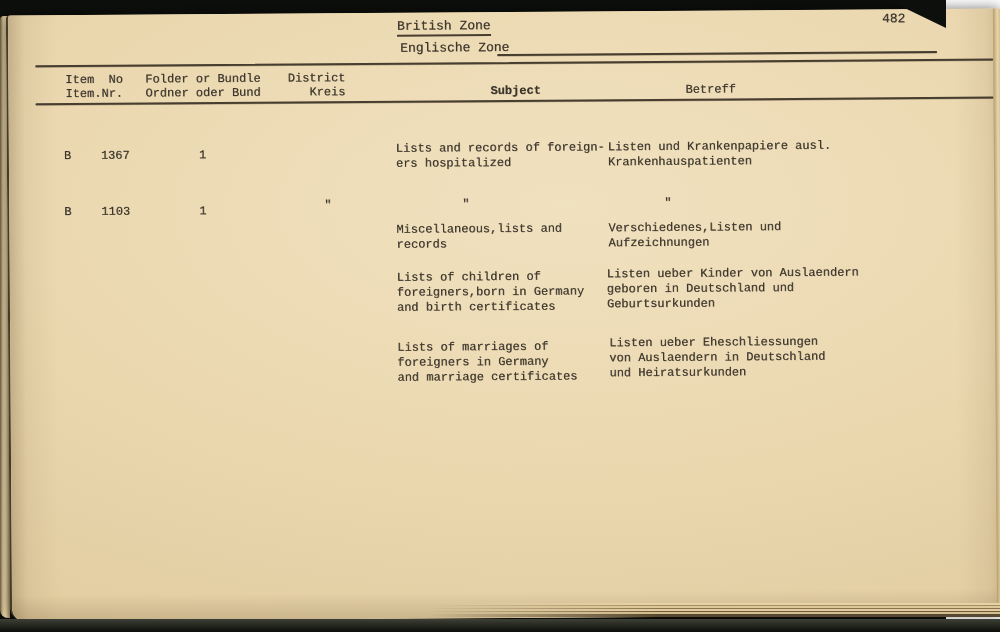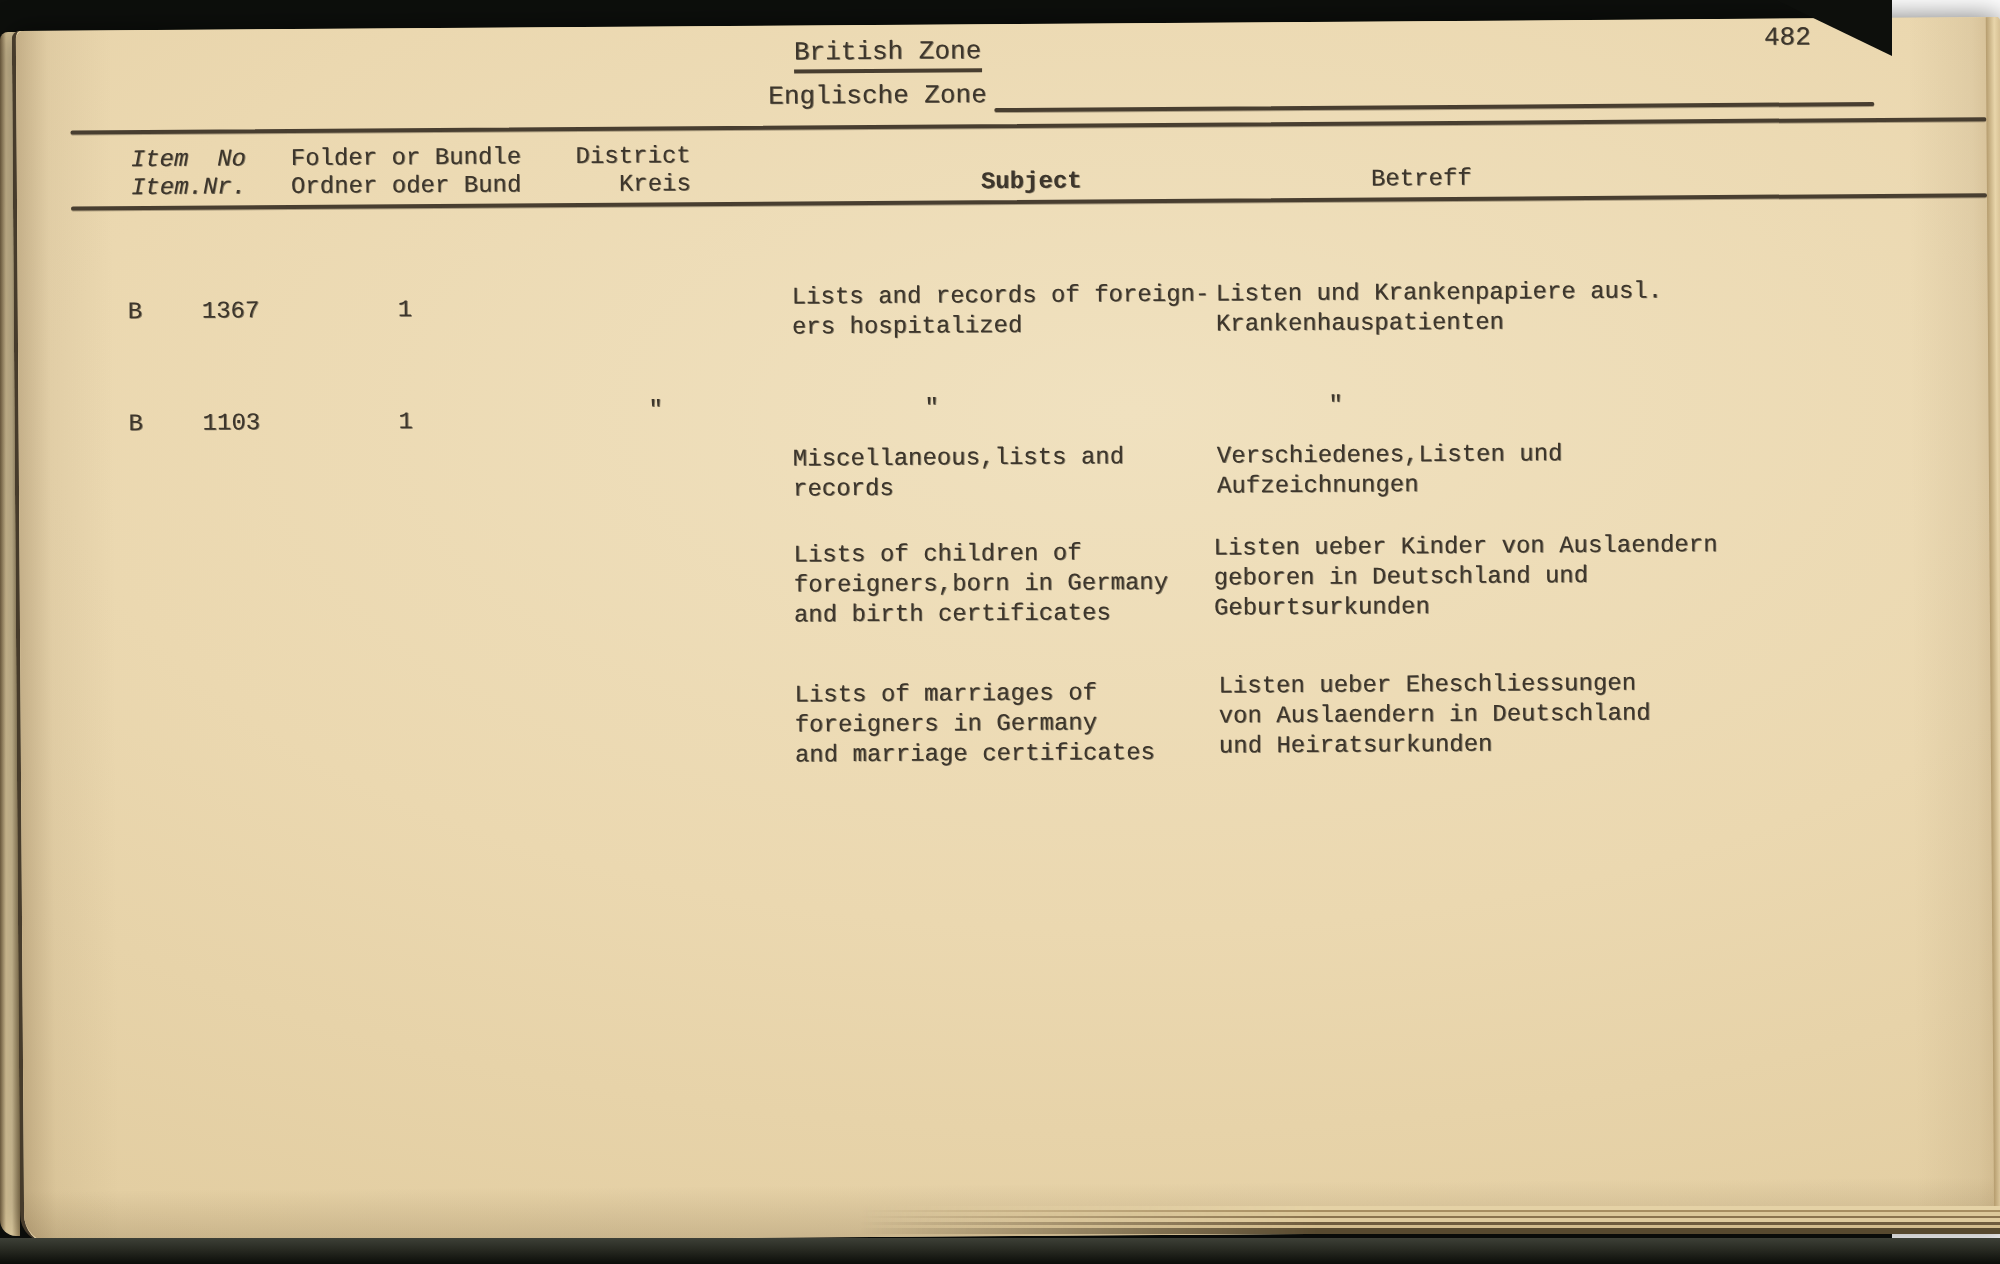--- a/index.html
+++ b/index.html
@@ -81,28 +81,28 @@
 <div class="scene">
 
   <div class="left-strip"></div>
 
   <div class="page">
     <div class="page-shading"></div>
 
     <div class="content">
 
       <span class="t big underlined" style="left:389px;top:6px;">British Zone</span>
-      <span class="t big" style="left:376px;top:28px;">Englische Zone</span>
+      <span class="t big" style="left:392px;top:28px;">Englische Zone</span>
       <span class="t big" style="left:874px;top:2px;">482</span>
       <div class="rule thin" style="left:489px;top:42px;width:440px;"></div>
 
       <div class="rule" style="left:27px;top:50px;width:958px;"></div>
       <div class="rule" style="left:27px;top:88px;width:958px;"></div>
 
-      <span class="t hdr" style="left:57px;top:58px;font-style:italic;"><span>Item  No</span><br><span>Item.Nr.</span></span>
+      <span class="t hdr" style="left:57px;top:58px;"><span>Item  No</span><br><span>Item.Nr.</span></span>
 
       <span class="t hdr alignr" style="left:247px;top:58px;width:90px;"><span>District</span><br><span>Kreis</span></span>
 
       <span class="t hdr" style="left:137px;top:58px;"><span>Folder or Bundle</span><br><span>Ordner oder Bund</span></span>
 
       <span class="t hdr" style="left:482px;top:72px;font-weight:bold;">Subject</span>
       <span class="t hdr" style="left:677px;top:72px;text-align:center;">Betreff</span>
 
       <span class="t" style="left:55px;top:134px;">B</span>
       <span class="t" style="left:92px;top:134px;font-family:Liberation Mono, monospace;">1367</span>

